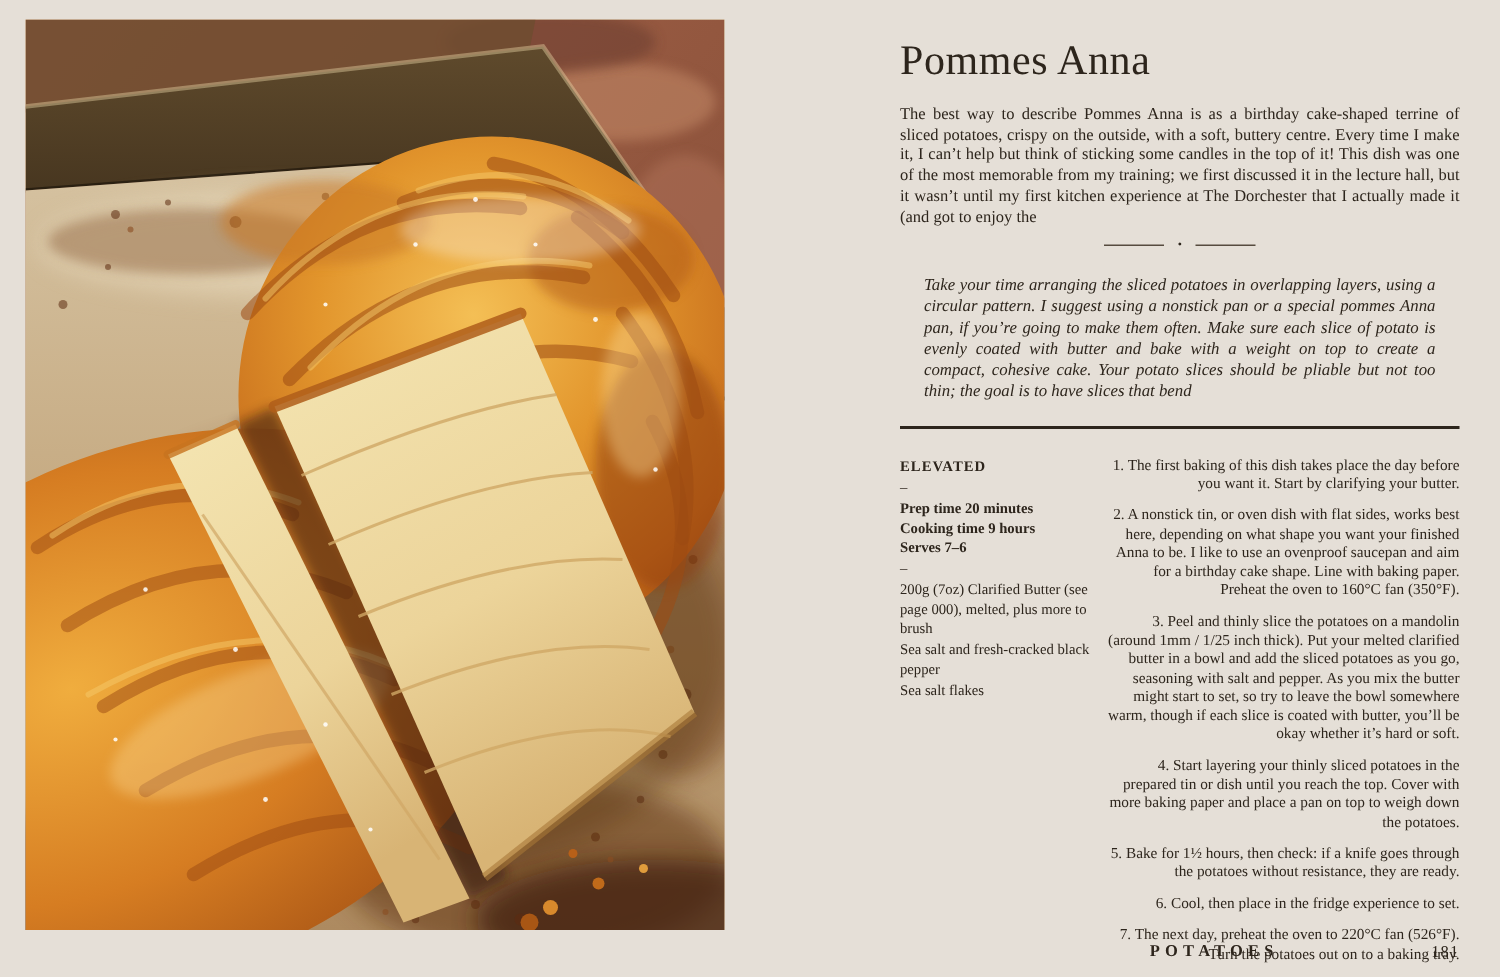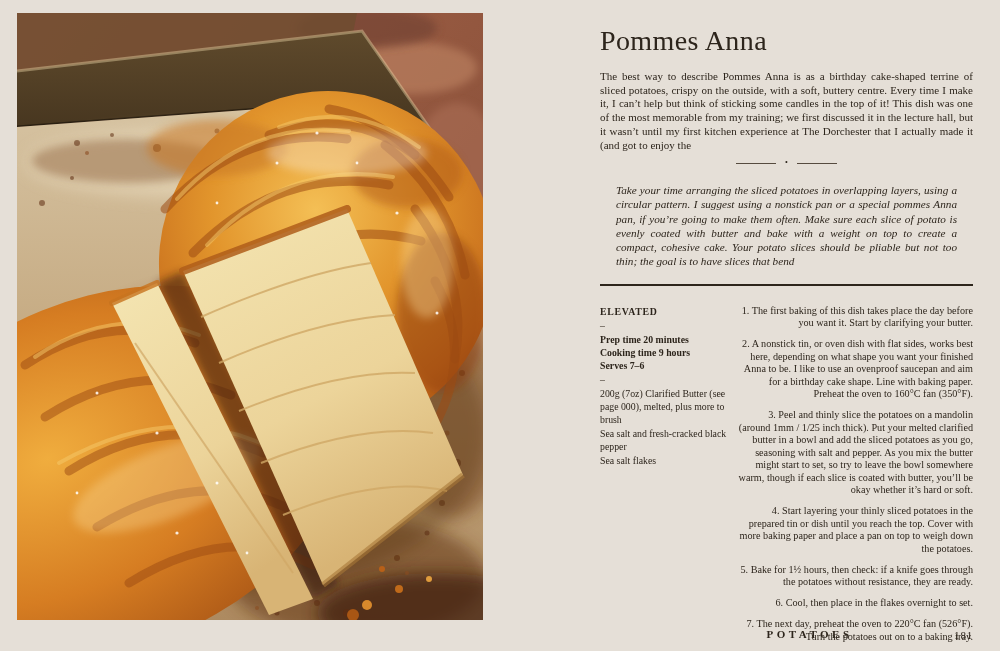--- a/index.html
+++ b/index.html
@@ -278,21 +278,21 @@
           <p class="ing">Sea salt flakes</p>
         </div>
       </div>
 
       <div class="steps-col">
         <p class="step"><span>1.</span> <span>The first baking of this dish takes place the day before you want it. Start by clarifying your butter.</span></p>
         <p class="step"><span>2.</span> <span>A nonstick tin, or oven dish with flat sides, works best here, depending on what shape you want your finished Anna to be. I like to use an ovenproof saucepan and aim for a birthday cake shape. Line with baking paper. Preheat the oven to 160°C fan (350°F).</span></p>
         <p class="step"><span>3.</span> <span>Peel and thinly slice the potatoes on a mandolin (around 1mm / 1/25 inch thick). Put your melted clarified butter in a bowl and add the sliced potatoes as you go, seasoning with salt and pepper. As you mix the butter might start to set, so try to leave the bowl somewhere warm, though if each slice is coated with butter, you’ll be okay whether it’s hard or soft.</span></p>
         <p class="step"><span>4.</span> <span>Start layering your thinly sliced potatoes in the prepared tin or dish until you reach the top. Cover with more baking paper and place a pan on top to weigh down the potatoes.</span></p>
         <p class="step"><span>5.</span> <span>Bake for 1½ hours, then check: if a knife goes through the potatoes without resistance, they are ready.</span></p>
-        <p class="step"><span>6.</span> <span>Cool, then place in the flakes overnight to set.</span></p>
+        <p class="step"><span>6.</span> <span>Cool, then place in the fridge experience to set.</span></p>
         <p class="step"><span>7.</span> <span>The next day, preheat the oven to 220°C fan (526°F). Turn the potatoes out on to a baking tray.</span></p>
         <p class="step"><span>8.</span> <span>Cook until golden and crisp all over, brushing with melted clarified butter during cooking, for an even crisp. Serve on a sharing platter, sprinkled with sea salt flakes,</span></p>
       </div>
     </div>
 
     <div class="footer-section">POTATOES</div>
     <div class="footer-page">181</div>
   </div>
 </div>
 

